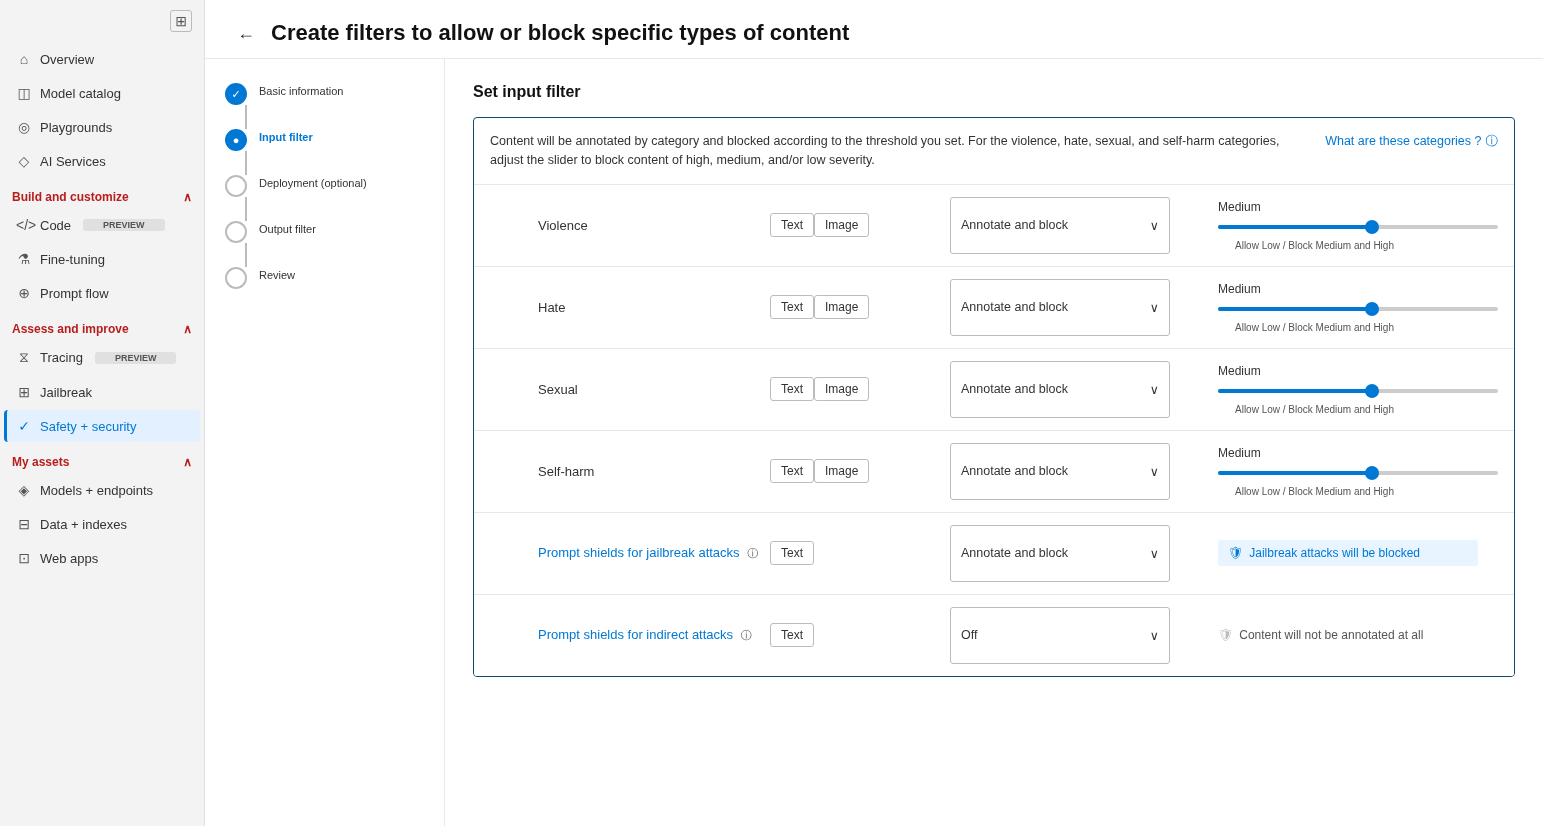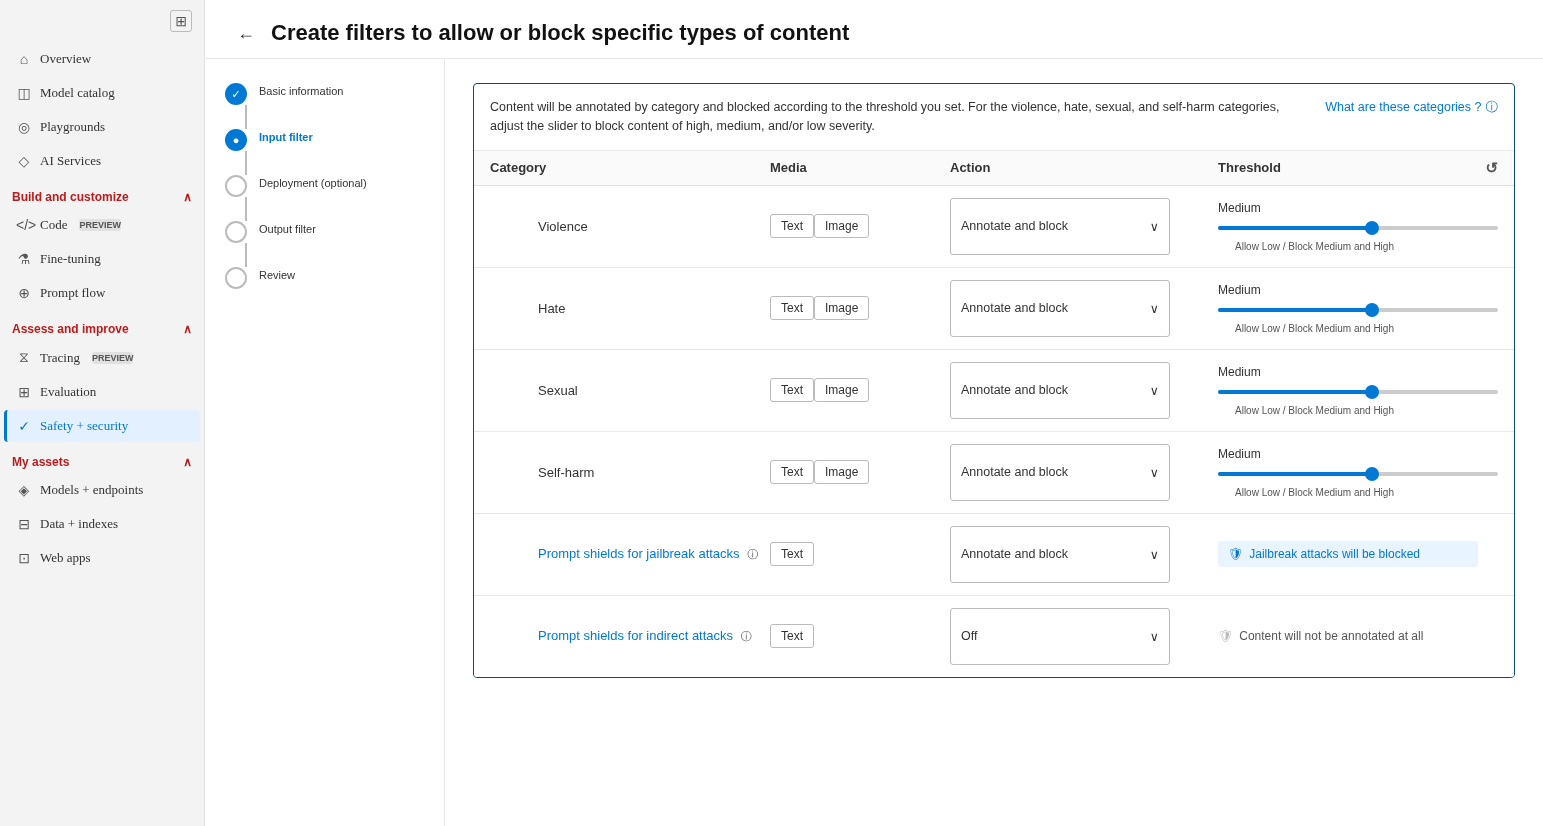--- a/index.html
+++ b/index.html
@@ -49,37 +49,37 @@
       padding-left: 9px;
     }
     .sidebar-item .icon {
       font-size: 14px;
       width: 16px;
       text-align: center;
       flex-shrink: 0;
       color: #555;
     }
     .sidebar-item.active .icon { color: #0078d4; }
-    .sidebar-item .label { font-size: 13px; font-family: Liberation Serif, serif; }
+    .sidebar-item .label { font-size: 13px; }
     .sidebar-section-header {
       display: flex;
       align-items: center;
       justify-content: space-between;
       padding: 8px 12px 4px 12px;
       color: #b91c1c;
       font-size: 12px;
       font-weight: 600;
       cursor: pointer;
       margin-top: 4px;
     }
     .badge {
       font-size: 9px;
       background: #e0e0e0;
       color: #555;
-      padding: 1px 0;
+      padding: 1px 20px;
       border-radius: 3px;
       margin-left: 4px;
       font-weight: 600;
     }
 
     
     .main {
       flex: 1;
       display: flex;
       flex-direction: column;
@@ -392,21 +392,21 @@
     <span>Assess and improve</span>
     <span>∧</span>
   </div>
   <div class="sidebar-item">
     <span class="icon">⧖</span>
     <span class="label">Tracing</span>
     <span class="badge">PREVIEW</span>
   </div>
   <div class="sidebar-item">
     <span class="icon">⊞</span>
-    <span class="label">Evaluation</span>
+    <span class="label">Jailbreak</span>
   </div>
   <div class="sidebar-item active">
     <span class="icon">✓</span>
     <span class="label">Safety + security</span>
   </div>
 
   <div class="sidebar-section-header">
     <span>My assets</span>
     <span>∧</span>
   </div>
@@ -453,40 +453,32 @@
         <div class="step-circle"></div>
         <span class="step-label">Output filter</span>
       </div>
       <div class="step-item">
         <div class="step-circle"></div>
         <span class="step-label">Review</span>
       </div>
     </div>
 
     <div class="filter-content">
+      <div class="section-title">Set input filter</div>
 
       <div class="filter-table-container">
 
         <div class="info-text">
           <p>Content will be annotated by category and blocked according to the threshold you set. For the violence, hate, sexual, and self-harm categories, adjust the slider to block content of high, medium, and/or low severity.</p>
           <a class="what-link">
             <span>What are these categories ?</span>
             <span>ⓘ</span>
           </a>
         </div>
 
-        <div class="table-header">
-          <span>Category</span>
-          <span>Media</span>
-          <span>Action</span>
-          <div class="th-threshold">
-            <span>Threshold</span>
-            <span class="reset-icon" title="Reset">↺</span>
-          </div>
-        </div>
 
         <div class="table-row">
           <span class="category-name">Violence</span>
           <div class="media-buttons">
             <button class="media-btn">Text</button>
             <button class="media-btn">Image</button>
           </div>
           <div class="action-dropdown filled">
             <span>Annotate and block</span>
             <span>∨</span>

